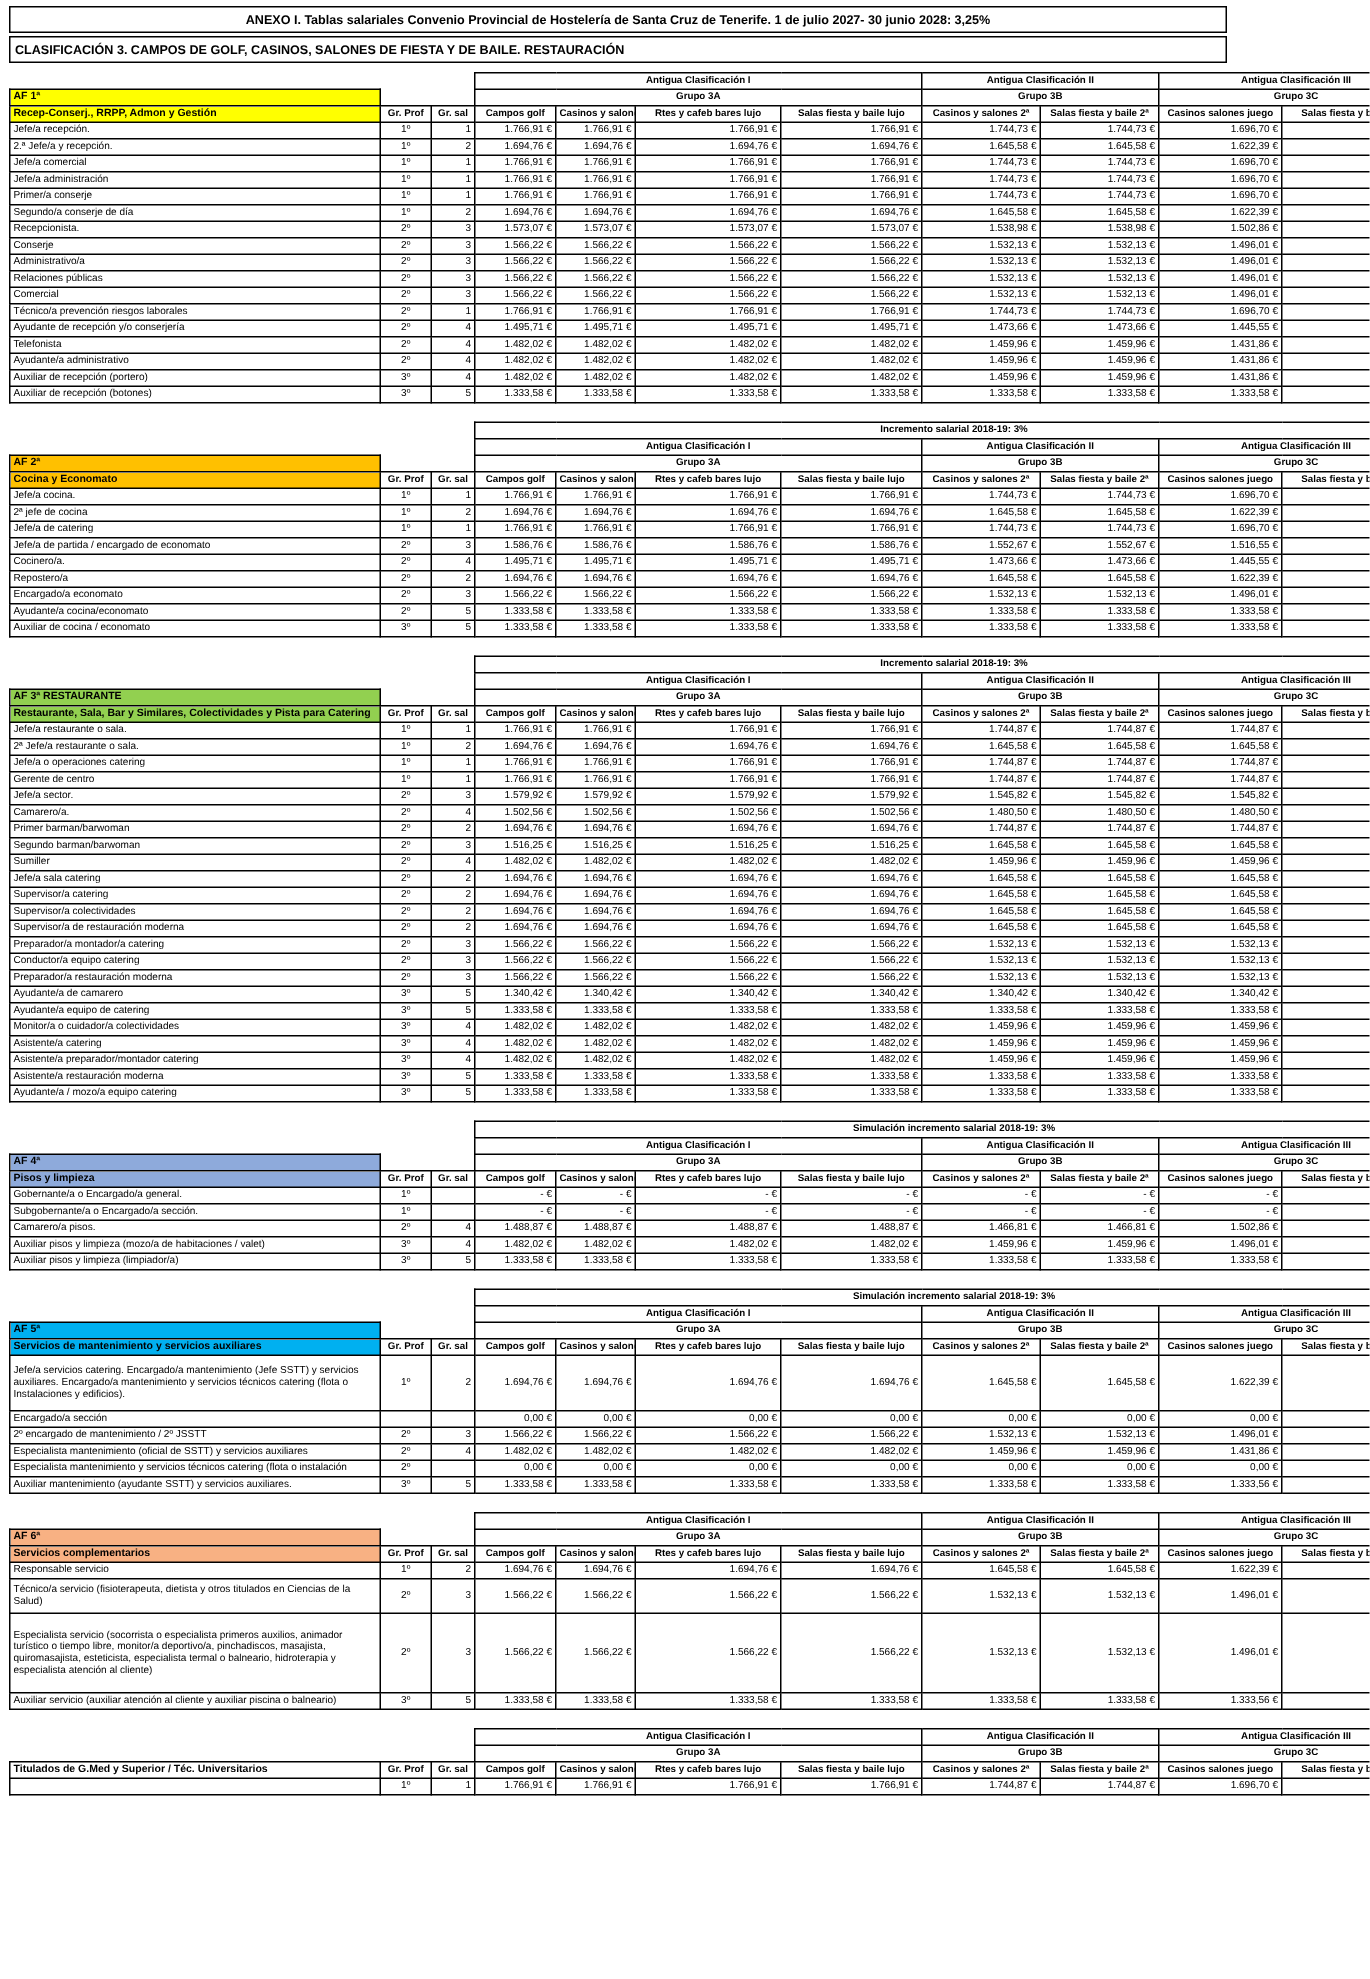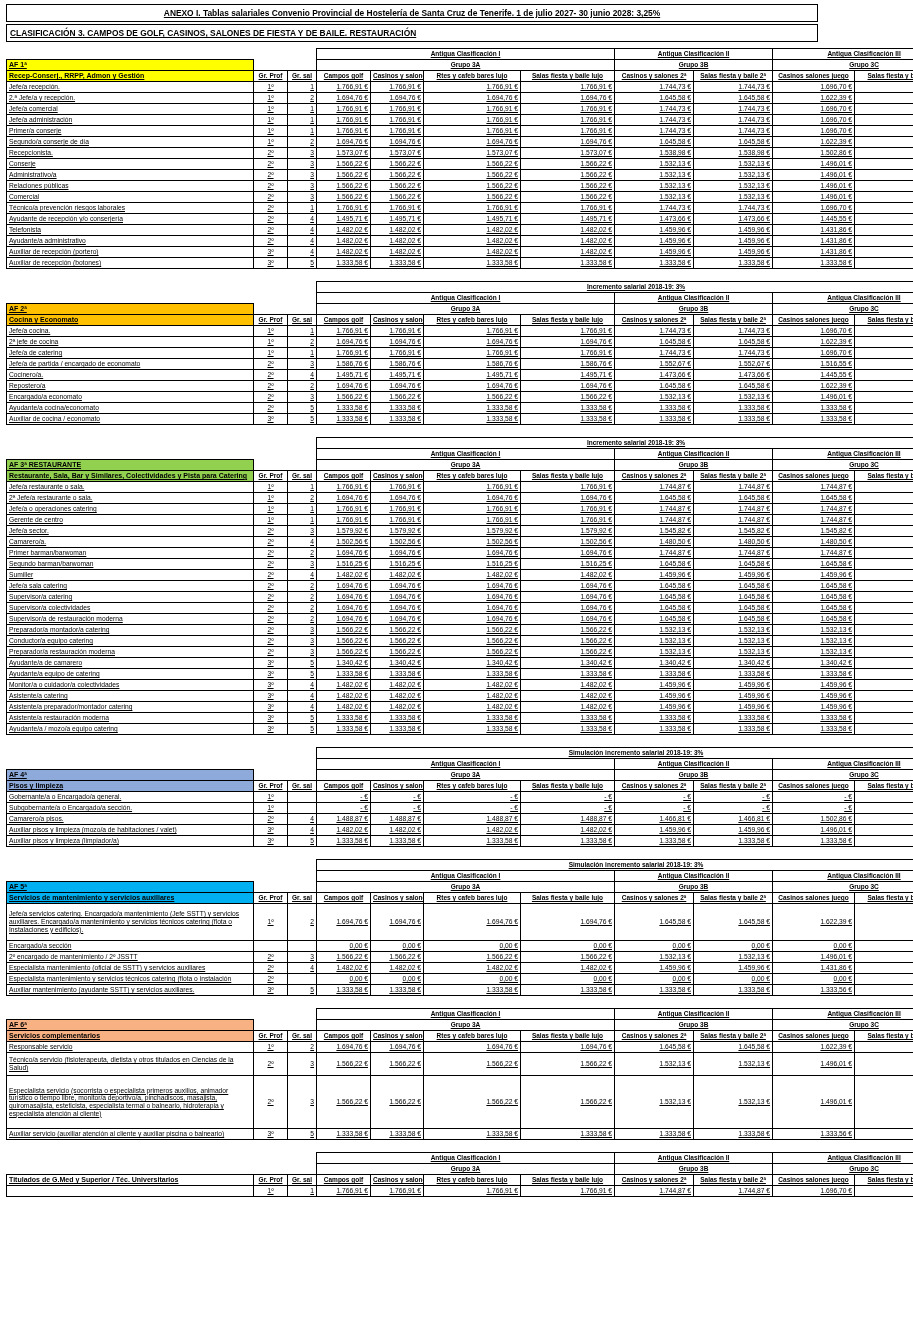--- a/index.html
+++ b/index.html
@@ -1,17 +1,17 @@
 <!DOCTYPE html>
 <html><head>
 <meta charset="utf-8">
 <style>
   html,body{margin:0;padding:0;background:#fff;}
   body{font-family:"Liberation Sans",sans-serif;font-size:7.2px;color:#000;width:913px;}
-  .page{width:824px;padding:4px 6px 10px 6px;box-sizing:border-box;text-decoration:underline;}
+  .page{width:824px;padding:4px 6px 10px 6px;box-sizing:border-box;}
   .doc-title{border:1px solid #000;text-align:center;font-weight:bold;font-size:8.4px;padding:3px 2px;margin-bottom:2px;}
   .doc-sub{border:1px solid #000;font-weight:bold;font-size:8.4px;padding:3px 3px;margin-bottom:6px;}
   table{border-collapse:collapse;width:100%;table-layout:fixed;}
   td,th{border:1px solid #000;font-size:6.7px;line-height:1.15;padding:0 2px;height:10px;overflow:hidden;white-space:nowrap;}
   .nb{border:none;}
   .hdr{text-align:center;font-weight:bold;font-size:6.5px;}
   .cat{font-weight:bold;font-size:7px;text-align:left;}
   .num{text-align:right;}
   .lbl{text-align:left;}
   .ctr{text-align:center;}

